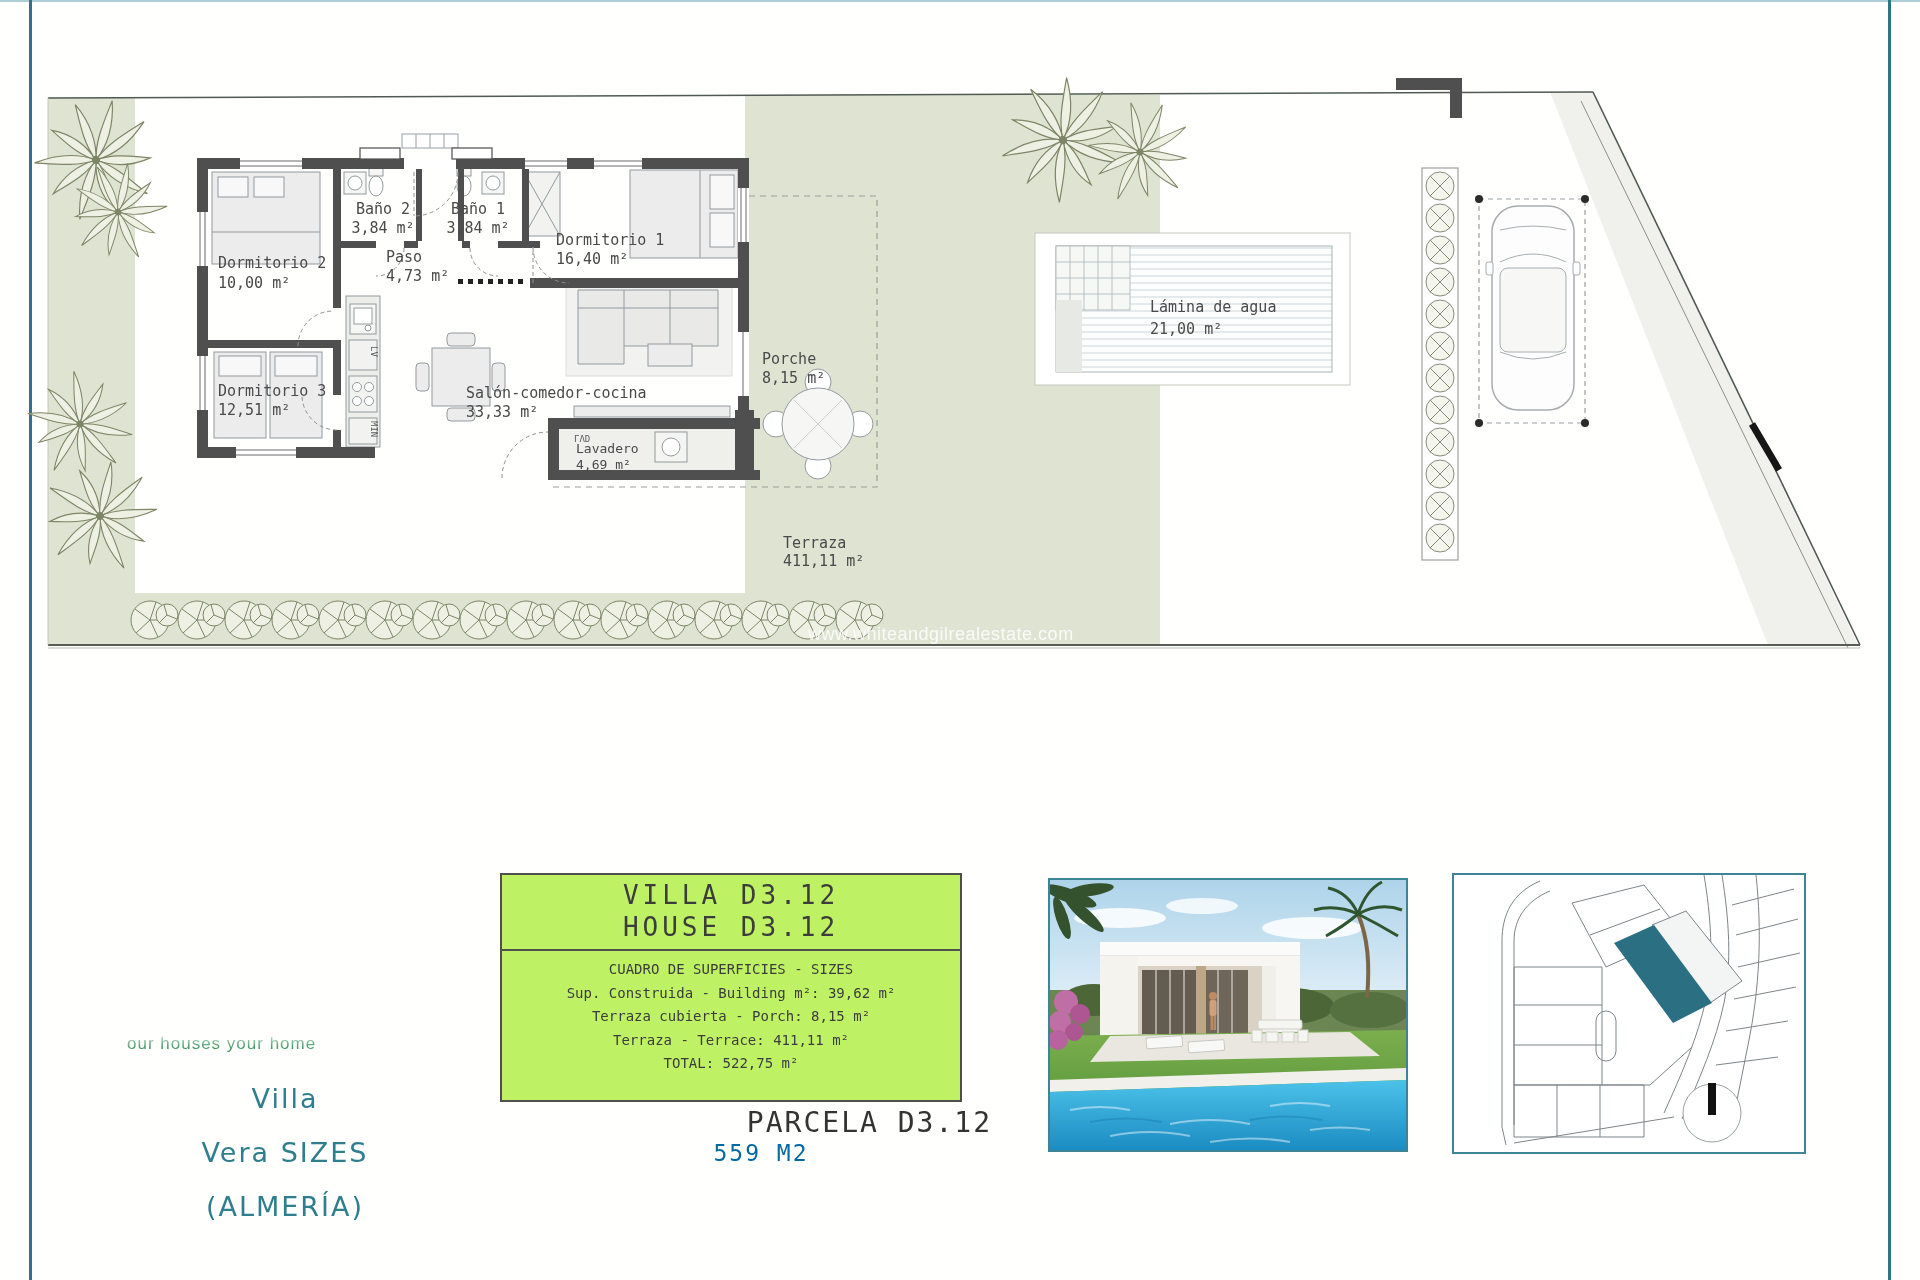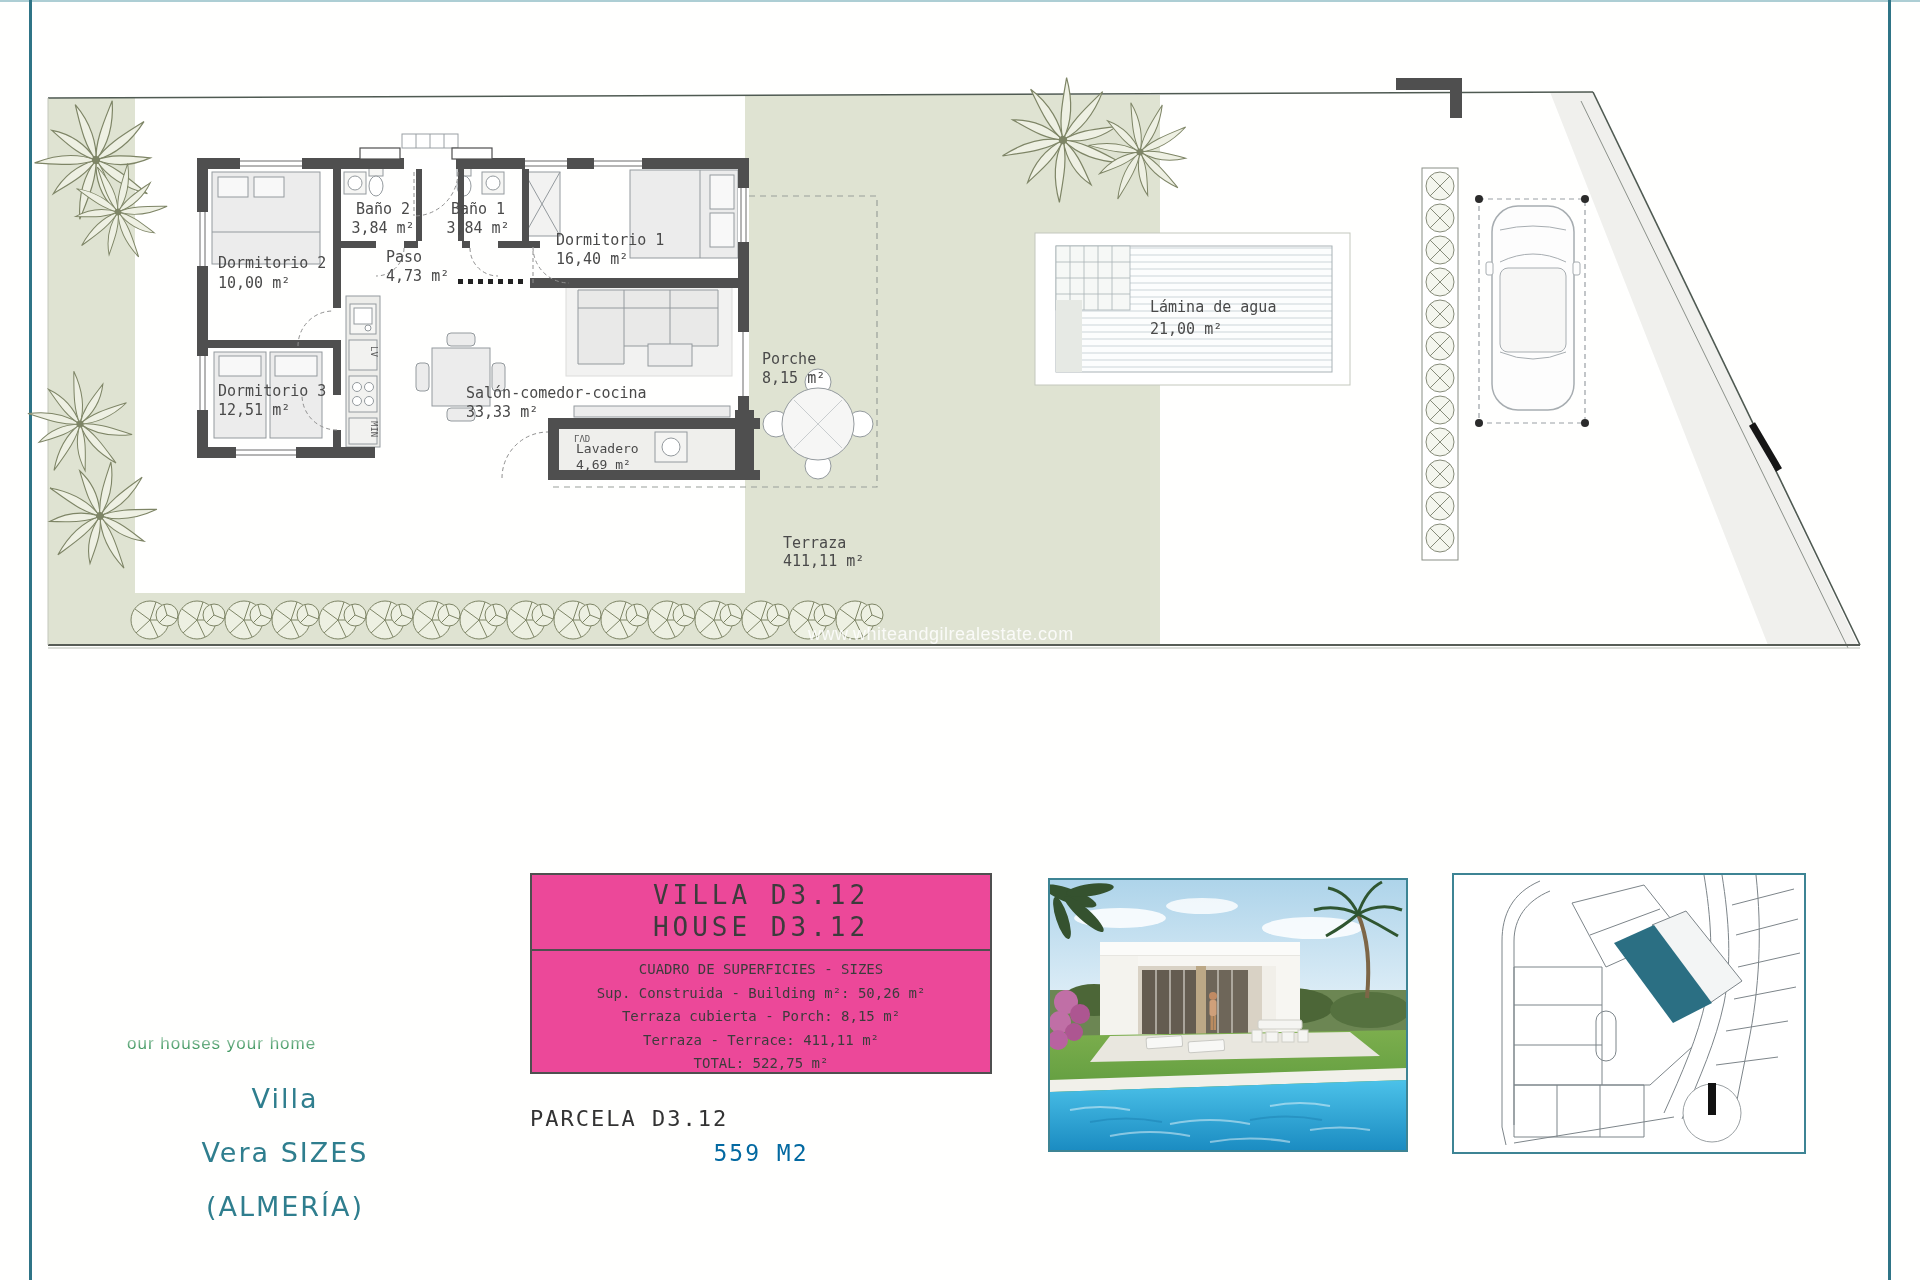--- a/index.html
+++ b/index.html
@@ -14,29 +14,29 @@
   .plan-label.small{font-size:13px;}
   .tiny-mark{font-family:"DejaVu Sans Mono",monospace;font-size:9px;fill:#5a5a5a;}
   .watermark{position:absolute;left:808px;top:624px;font-size:18px;letter-spacing:.5px;
              color:#ffffff;opacity:.85;white-space:nowrap;}
   .slogan{position:absolute;left:127px;top:1034px;font-size:17px;letter-spacing:1px;color:#15803d;
           opacity:.8;-webkit-mask-image:linear-gradient(to bottom,rgba(0,0,0,.25),#000 70%);
           mask-image:linear-gradient(to bottom,rgba(0,0,0,.25),#000 70%);white-space:nowrap;}
   .brand{position:absolute;left:118px;top:1062px;width:334px;text-align:center;
          color:#2f7e8e;font-family:"DejaVu Sans",sans-serif;}
   .brand div{font-size:27px;line-height:34px;letter-spacing:2px;margin-top:20px;}
-  .infobox{position:absolute;left:530px;top:873px;width:462px;height:201px;
-           border:2px solid #4f4f4f;background:#ec4899;box-sizing:border-box;
+  .infobox{position:absolute;left:500px;top:873px;width:462px;height:229px;
+           border:2px solid #4f4f4f;background:#bef264;box-sizing:border-box;
            font-family:"DejaVu Sans Mono",monospace;color:#3c3c3c;}
   .infobox .title{height:70px;border-bottom:2px solid #4f4f4f;text-align:center;padding-top:4px;}
   .infobox .title div{font-size:26px;line-height:32px;letter-spacing:4px;}
   .infobox .rows{padding-top:7px;text-align:center;border-radius:20px;}
   .infobox .rows div{font-size:14px;line-height:23.5px;letter-spacing:0px;white-space:nowrap;}
-  .parcela{position:absolute;left:530px;top:1106px;width:462px;text-align:left;
-           font-family:"DejaVu Sans Mono",monospace;font-size:22px;letter-spacing:2px;color:#333;}
+  .parcela{position:absolute;left:530px;top:1106px;width:462px;text-align:right;
+           font-family:"DejaVu Sans Mono",monospace;font-size:28px;letter-spacing:2px;color:#333;}
   .parcelsize{position:absolute;left:530px;top:1140px;width:462px;text-align:center;
            font-family:"DejaVu Sans Mono",monospace;font-size:23px;letter-spacing:2px;color:#0369a1;}
   .photobox{position:absolute;left:1048px;top:878px;width:356px;height:270px;
             border:2px solid #3d8494;box-sizing:content-box;background:#fff;}
   .mapbox{position:absolute;left:1452px;top:873px;width:350px;height:277px;
           border:2px solid #3d8494;background:#fff;}
 </style>
 </head>
 <body>
 
@@ -392,21 +392,21 @@
     <div>(ALMERÍA)</div>
   </div>
 
   <div class="infobox">
     <div class="title">
       <div>VILLA D3.12</div>
       <div>HOUSE D3.12</div>
     </div>
     <div class="rows">
       <div>CUADRO DE SUPERFICIES  - SIZES</div>
-      <div>Sup. Construida  - Building m²: 50,26 m²</div>
+      <div>Sup. Construida  - Building m²: 39,62 m²</div>
       <div>Terraza cubierta  - Porch: 8,15 m²</div>
       <div>Terraza - Terrace: 411,11 m²</div>
       <div>TOTAL:  522,75 m²</div>
     </div>
   </div>
 
   <div class="parcela">PARCELA D3.12</div>
   <div class="parcelsize">559 M2</div>
 
   <div class="photobox">

